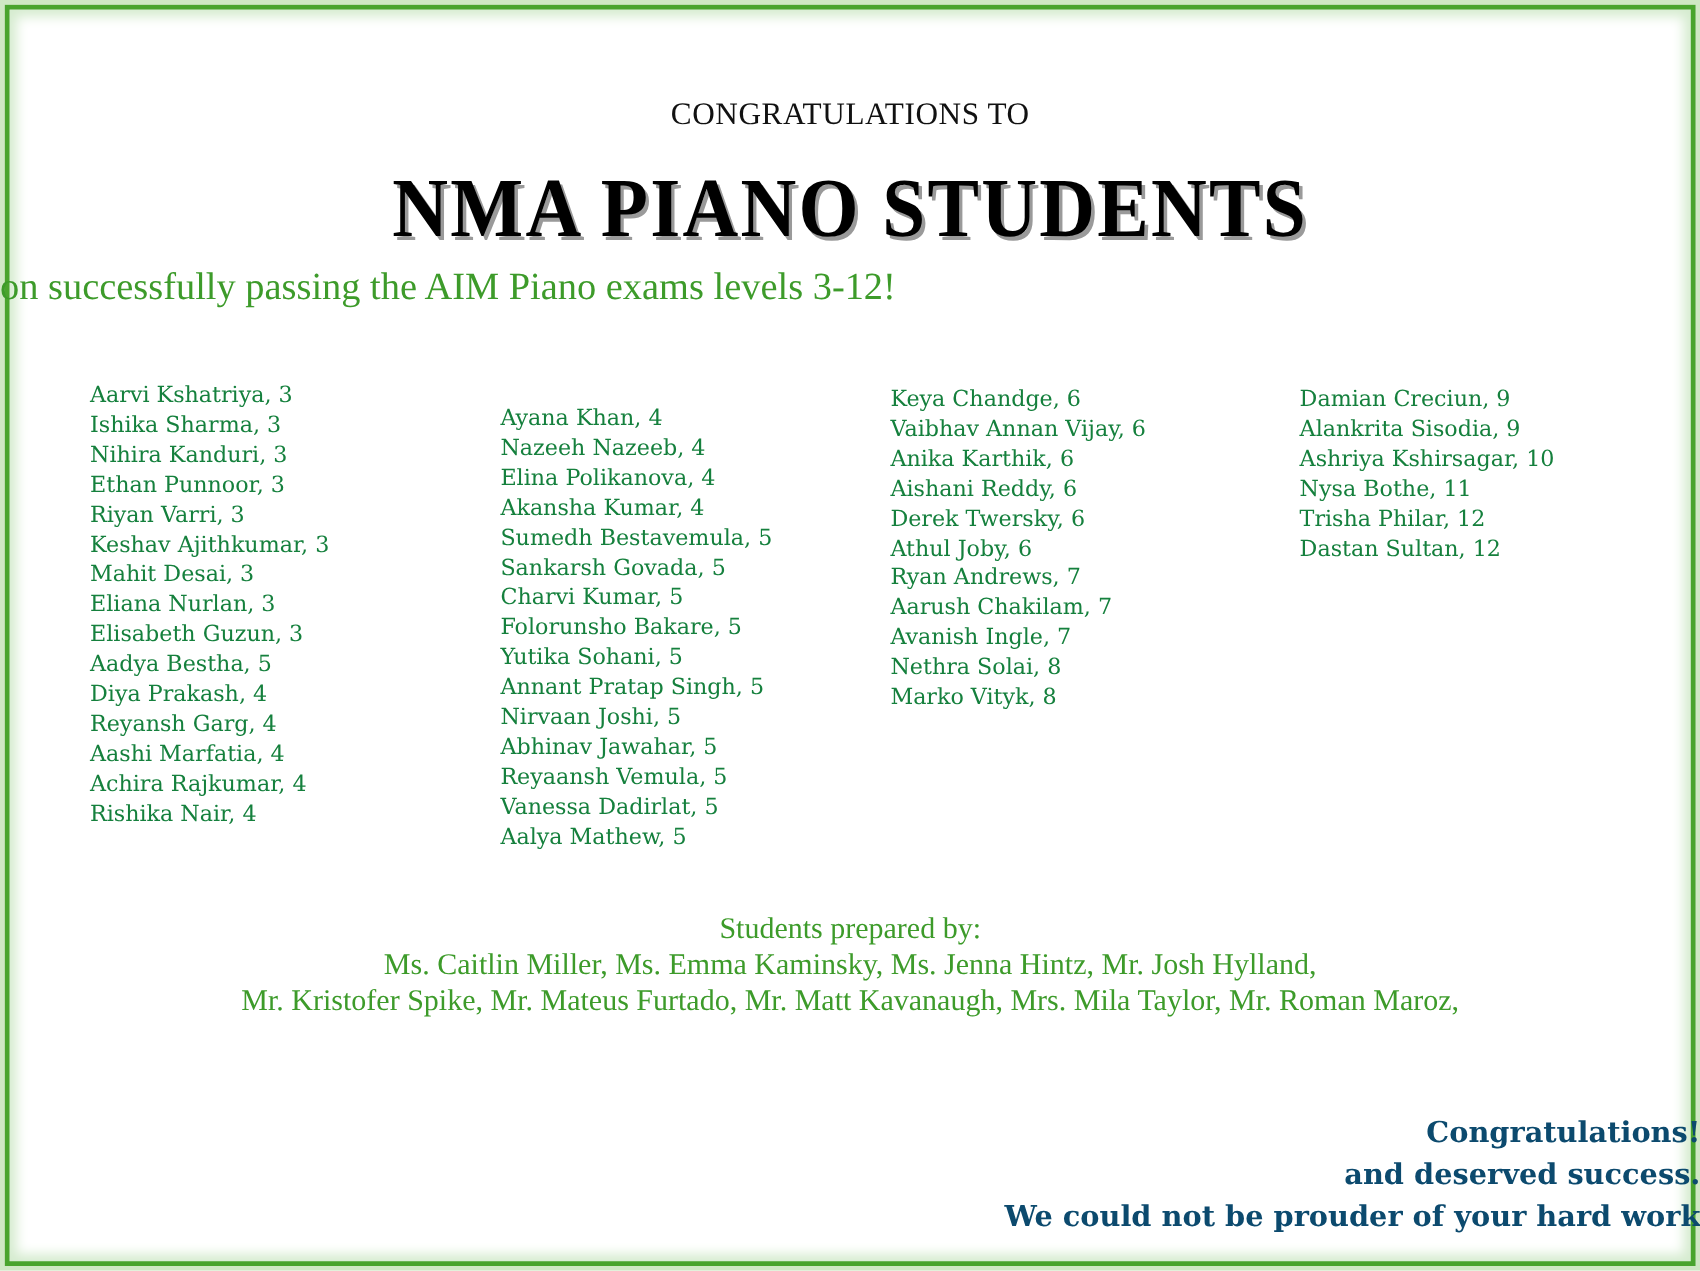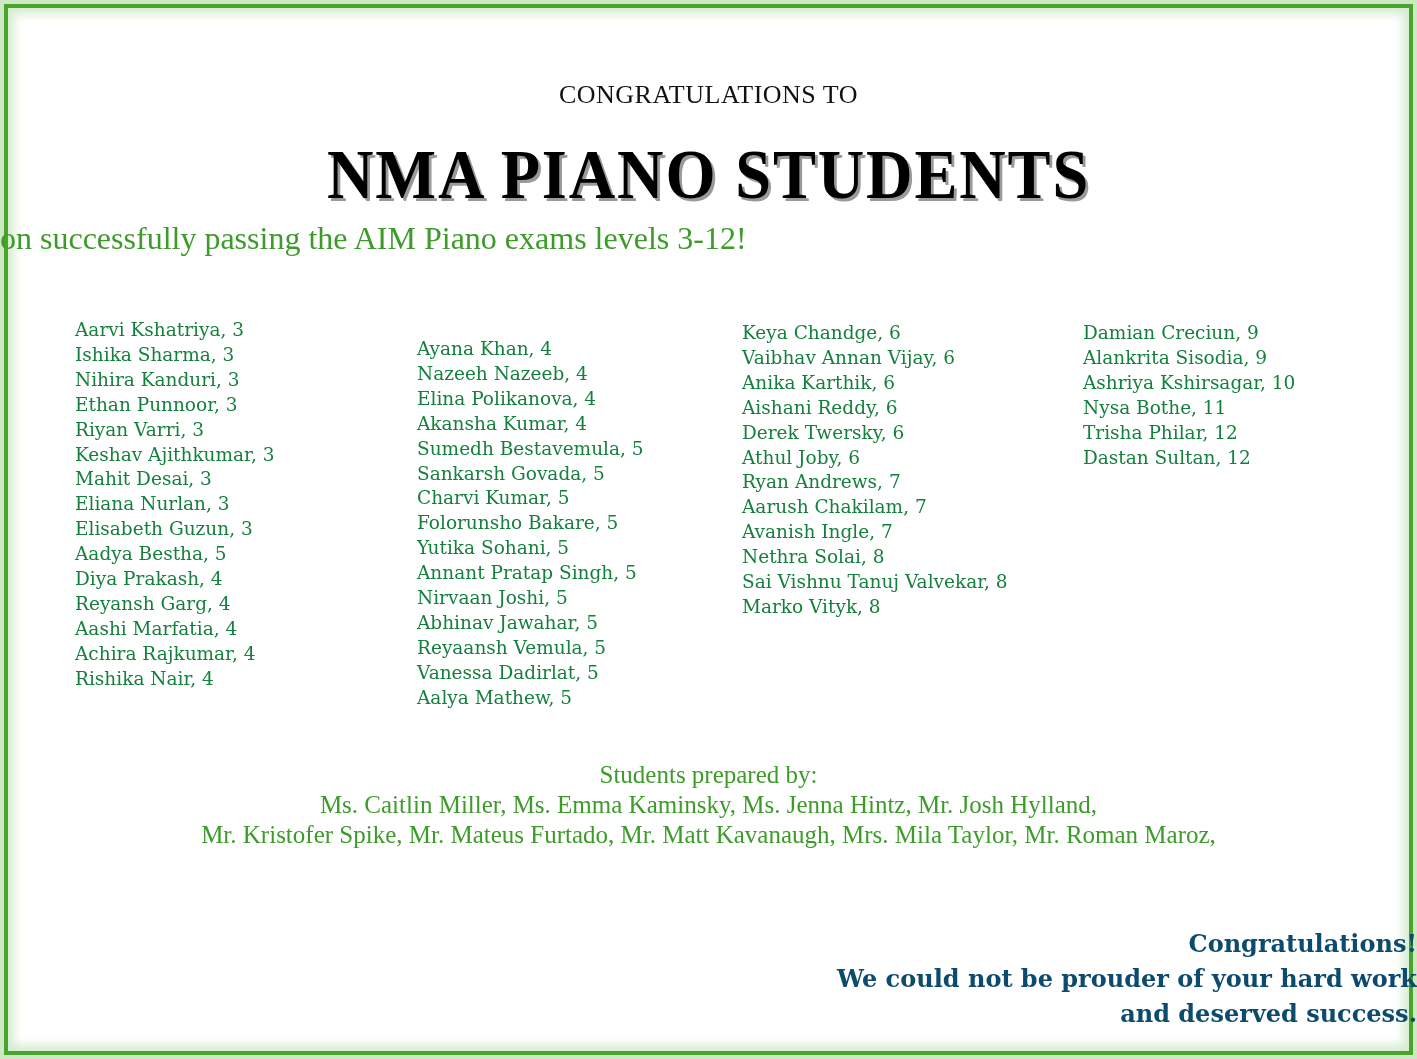--- a/index.html
+++ b/index.html
@@ -150,36 +150,35 @@
   <span class="entry">Keya Chandge, 6</span>
   <span class="entry">Vaibhav Annan Vijay, 6</span>
   <span class="entry">Anika Karthik, 6</span>
   <span class="entry">Aishani Reddy, 6</span>
   <span class="entry">Derek Twersky, 6</span>
   <span class="entry">Athul Joby, 6</span>
   <span class="entry">Ryan Andrews, 7</span>
   <span class="entry">Aarush Chakilam, 7</span>
   <span class="entry">Avanish Ingle, 7</span>
   <span class="entry">Nethra Solai, 8</span>
-  <span class="entry">Sai Vishnu Tanuj Valvekar, 8</span>
   <span class="entry">Marko Vityk, 8</span>
 </div>
 
 <div class="col col4">
   <span class="entry">Damian Creciun, 9</span>
   <span class="entry">Alankrita Sisodia, 9</span>
   <span class="entry">Ashriya Kshirsagar, 10</span>
   <span class="entry">Nysa Bothe, 11</span>
   <span class="entry">Trisha Philar, 12</span>
   <span class="entry">Dastan Sultan, 12</span>
 </div>
 
 <div class="prepared">
   <span class="line">Students prepared by:</span>
   <span class="line">Ms. Caitlin Miller, Ms. Emma Kaminsky, Ms. Jenna Hintz, Mr. Josh Hylland,</span>
   <span class="line">Mr. Kristofer Spike, Mr. Mateus Furtado, Mr. Matt Kavanaugh, Mrs. Mila Taylor, Mr. Roman Maroz,</span>
 </div>
 
 <div class="closing">
   <span class="line">Congratulations!</span>
+  <span class="line">and deserved success.</span>
   <span class="line">We could not be prouder of your hard work</span>
-  <span class="line">and deserved success.</span>
 </div>
 
 </body></html>

